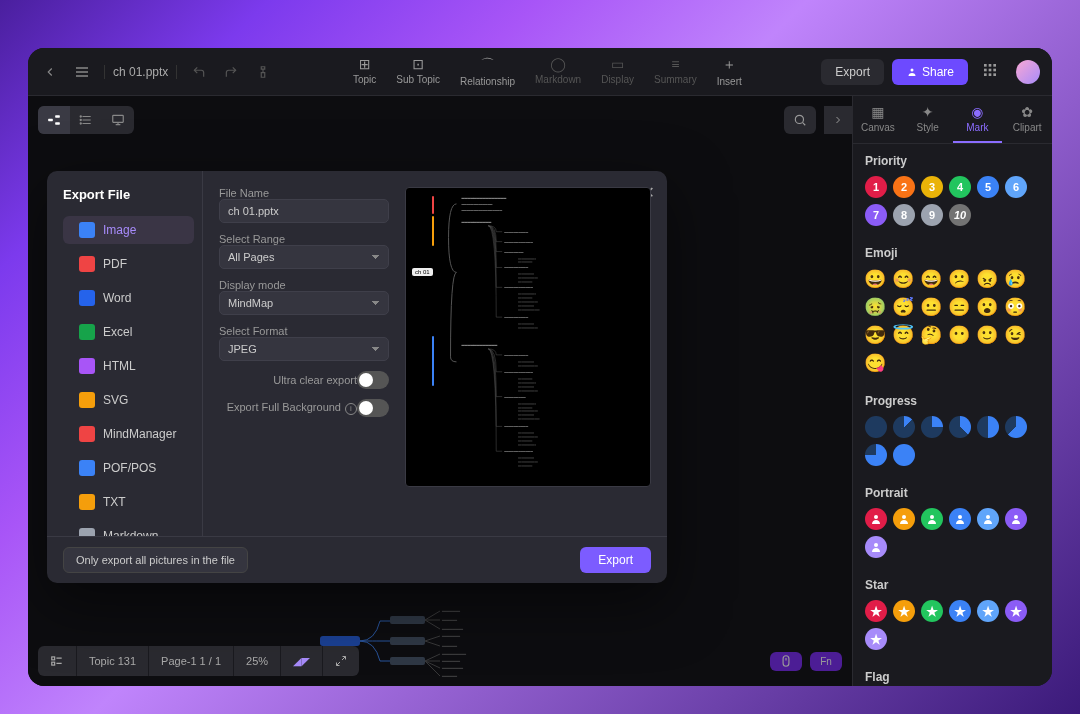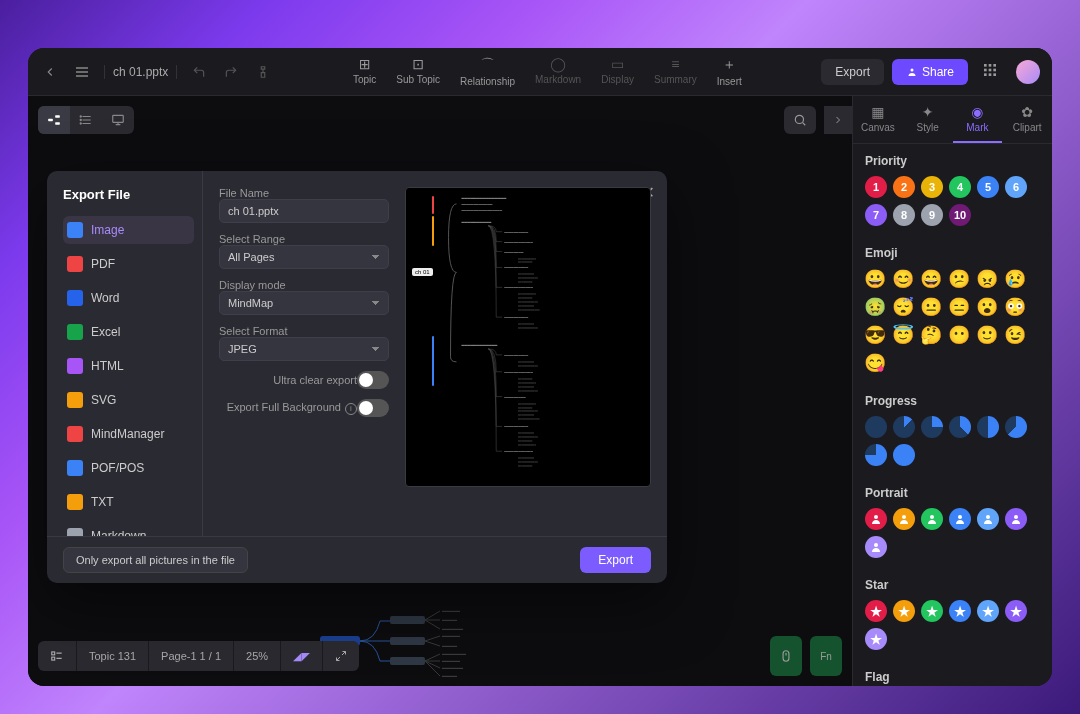--- a/index.html
+++ b/index.html
@@ -55,40 +55,40 @@
 .mindmap-bg {
   position: absolute; bottom: 0; left: 50%; transform: translateX(-50%);
   width: 240px; height: 90px; opacity: 0.6;
 }
 
 .bottom-bar { position: absolute; bottom: 10px; left: 10px; right: 10px; display: flex; align-items: center; justify-content: space-between; }
 .bb-left { display: flex; align-items: center; gap: 0; background: #2a2a30; border-radius: 6px; overflow: hidden; height: 30px;}
 .bb-item { color: #aaa; font-size: 11px; padding: 0 12px; border-right: 1px solid #1a1a1f; height: 100%; display: flex; align-items: center; }
 .bb-item:last-child { border-right: none; }
 .bb-right { display: flex; gap: 8px; }
-.bb-btn { width: 32px; height: 40px; background: #14532d; border-radius: 6px; display: flex; align-items: center; justify-content: center; color: #999; }
+.bb-btn { width: 32px; height: 19px; background: #4c1d95; border-radius: 6px; display: flex; align-items: center; justify-content: center; color: #999; }
 
 .right-panel { width: 200px; background: #1a1a1f; border-left: 1px solid #2a2a30; overflow-y: auto; }
 .rp-tabs { display: flex; border-bottom: 1px solid #2a2a30; }
 .rp-tab { flex: 1; display: flex; flex-direction: column; align-items: center; padding: 8px 0; font-size: 10px; color: #888; cursor: pointer; gap: 2px; }
 .rp-tab.active { color: #8b6dff; border-bottom: 2px solid #8b6dff; }
 .rp-section { padding: 10px 12px; }
 .rp-section-title { color: #ccc; font-size: 12px; font-weight: 600; margin-bottom: 8px; }
 .mark-grid { display: flex; flex-wrap: wrap; gap: 6px; }
 .mark-item { width: 22px; height: 22px; border-radius: 50%; display: flex; align-items: center; justify-content: center; font-size: 11px; font-weight: bold; color: #fff; cursor: pointer; }
 
 
 .modal-overlay { position: absolute; inset: 0; display: flex; align-items: center; justify-content: center; z-index: 100; }
 .modal { width: 620px; height: 412px; background: #2a2a33; border-radius: 10px; display: flex; flex-direction: column; box-shadow: 0 20px 60px rgba(0,0,0,0.5); position: relative; left: -83px; top: -14px;}
 .modal-close { position: absolute; top: 12px; right: 12px; color: #aaa; cursor: pointer; font-size: 16px; }
 .modal-body { flex: 1; display: flex; overflow: hidden; }
 .modal-sidebar { width: 155px; padding: 16px 8px 16px 16px; }
 .modal-title { color: #fff; font-size: 13px; font-weight: 600; margin-bottom: 14px; }
 .fmt-list { display: flex; flex-direction: column; gap: 6px; }
-.fmt-item { display: flex; align-items: center; gap: 8px; padding: 6px 4px; border-radius: 6px; color: #ccc; font-size: 12px; cursor: pointer; }
+.fmt-item { display: flex; align-items: center; gap: 8px; padding: 6px 16px; border-radius: 6px; color: #ccc; font-size: 12px; cursor: pointer; }
 .fmt-item.active { background: #3a3545; color: #a78bfa; }
 .fmt-icon { width: 16px; height: 16px; border-radius: 3px; display: flex; align-items: center; justify-content: center; font-size: 10px; font-weight: bold; color: #fff; }
 .modal-form { flex: 1; padding: 16px 16px 0 16px; display: flex; gap: 16px; border-left: 1px solid #3a3a44; }
 .form-col { width: 170px; display: flex; flex-direction: column; gap: 10px; }
 .form-label { color: #999; font-size: 11px; }
 .form-input, .form-select { background: #35353f; border: 1px solid #3f3f4a; color: #ccc; font-size: 11px; padding: 5px 8px; border-radius: 5px; width: 100%; }
 .form-select { appearance: none; background-image: linear-gradient(45deg, transparent 50%, #888 50%), linear-gradient(135deg, #888 50%, transparent 50%); background-position: calc(100% - 12px) center, calc(100% - 8px) center; background-size: 4px 4px, 4px 4px; background-repeat: no-repeat; }
 .form-row { display: flex; align-items: center; justify-content: flex-end; }
 .toggle { width: 32px; height: 18px; background: #555; border-radius: 9px; position: relative; cursor: pointer; }
 .toggle::after { content: ''; position: absolute; width: 14px; height: 14px; background: #fff; border-radius: 50%; top: 2px; left: 2px; }
@@ -477,21 +477,21 @@
         <div class="mark-grid" id="priority-grid">
             <div class="mark-item" style="background: rgb(225, 29, 72);">1</div>
             <div class="mark-item" style="background: rgb(249, 115, 22);">2</div>
             <div class="mark-item" style="background: rgb(234, 179, 8);">3</div>
             <div class="mark-item" style="background: rgb(34, 197, 94);">4</div>
             <div class="mark-item" style="background: rgb(59, 130, 246);">5</div>
             <div class="mark-item" style="background: rgb(96, 165, 250);">6</div>
             <div class="mark-item" style="background: rgb(139, 92, 246);">7</div>
             <div class="mark-item" style="background: rgb(156, 163, 175);">8</div>
             <div class="mark-item" style="background: rgb(156, 163, 175);">9</div>
-            <div class="mark-item" style="background: #701a75;">10</div>
+            <div class="mark-item" style="background: #737373; font-style: italic;">10</div>
           </div>
       </div>
       <div class="rp-section">
         <div class="rp-section-title">Emoji</div>
         <div class="mark-grid" id="emoji-grid">
             <div class="mark-item" style="font-size: 18px;">😀</div>
             <div class="mark-item" style="font-size: 18px;">😊</div>
             <div class="mark-item" style="font-size: 18px;">😄</div>
             <div class="mark-item" style="font-size: 18px;">😕</div>
             <div class="mark-item" style="font-size: 18px;">😠</div>

